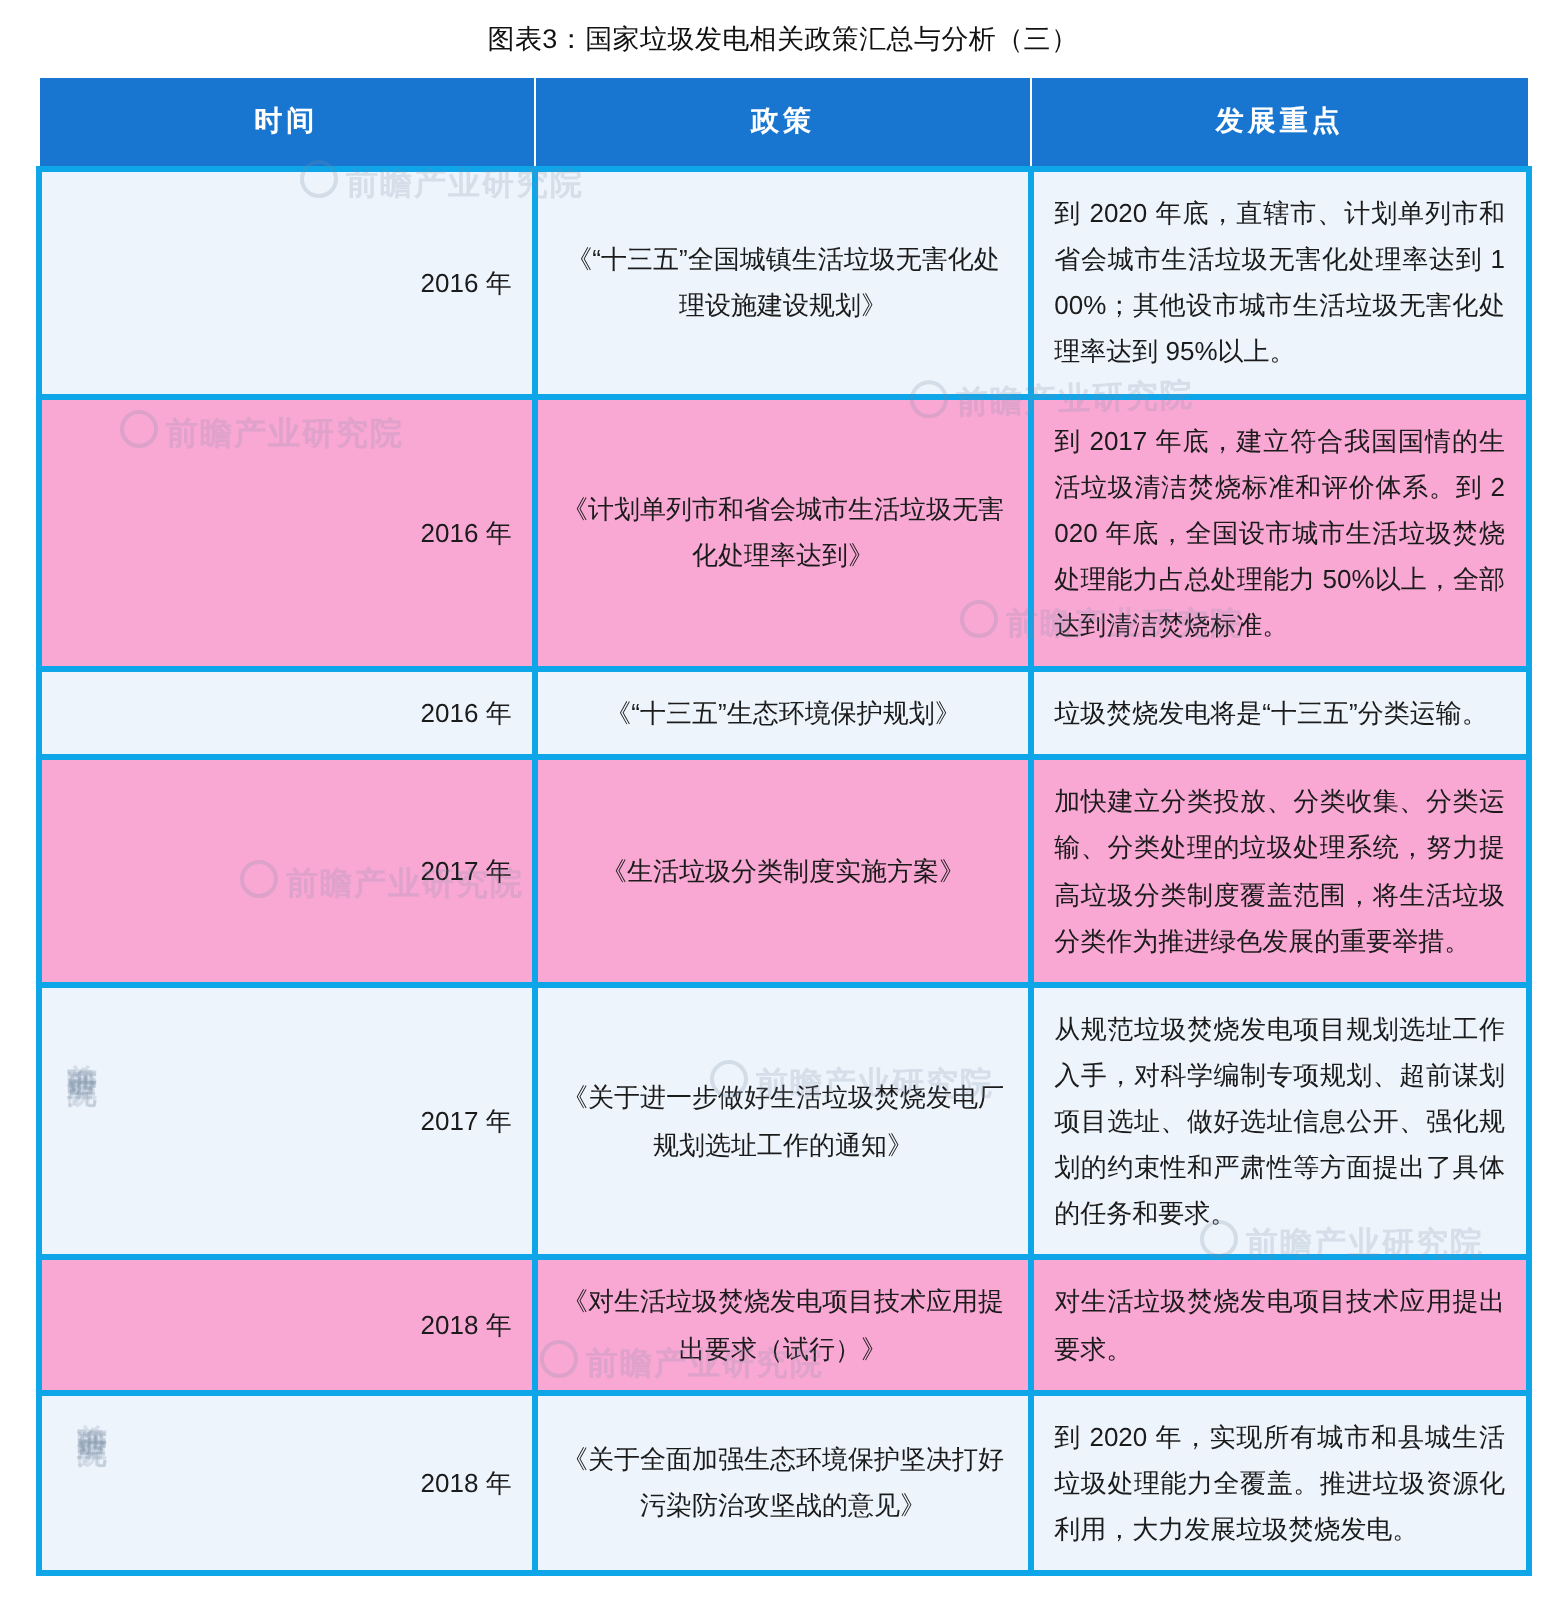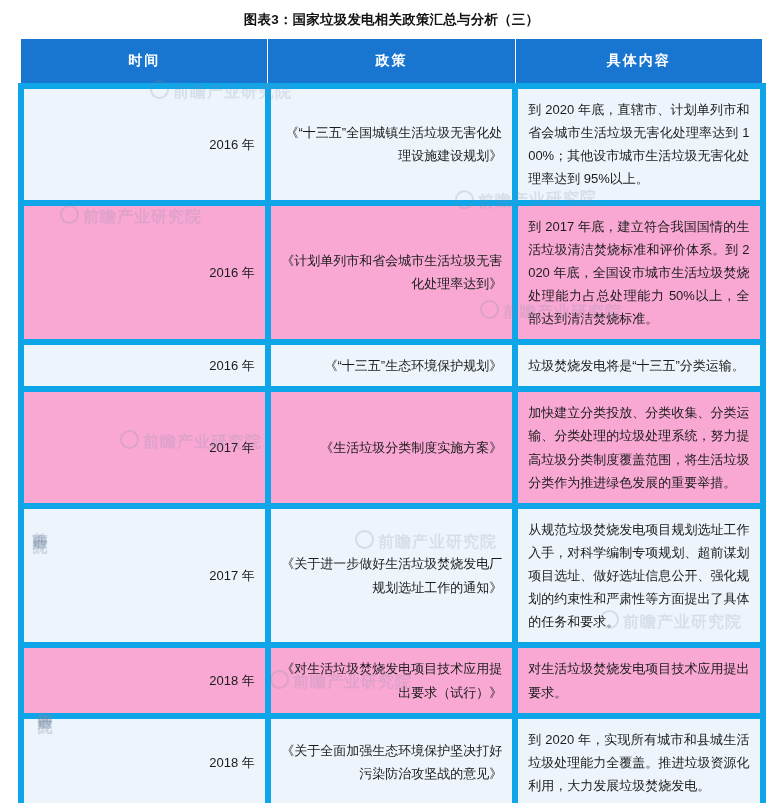--- a/index.html
+++ b/index.html
@@ -17,21 +17,21 @@
   }
   .page {
     position: relative;
     width: 783px;
     height: 803px;
     box-sizing: border-box;
   }
   .title {
     text-align: center;
     font-size: 13.5px;
-    font-weight: bold;
+    font-weight: normal;
     color: #111111;
     padding: 11px 0 9px 0;
     letter-spacing: 0.2px;
     border-radius: 18px;
   }
   table.policy {
     border-collapse: collapse;
     width: 748px;
     margin: 0 auto;
     table-layout: fixed;
@@ -39,21 +39,21 @@
   table.policy th {
     background: #1876d1;
     color: #ffffff;
     font-size: 14px;
     font-weight: bold;
     height: 42px;
     border: 1px solid #ffffff;
     letter-spacing: 2px;
   }
   table.policy td {
-    border: 6px solid #0ea5e9;
+    border: 3px solid #0ea5e9;
     vertical-align: middle;
     font-size: 13px;
     line-height: 1.78;
     color: #1b1b1b;
     padding: 9px 10px;
     word-break: break-all;
   }
   table.policy tr.odd td {
     background: #eef4fb;
   }
@@ -62,21 +62,21 @@
     margin-left: 38px;
   }
   td.c-time {
     width: 92px;
     text-align: right;
     font-size: 13px;
     white-space: nowrap;
   }
   td.c-policy {
     width: 264px;
-    text-align: right;
+    text-align: center;
   }
   td.c-content {
     text-align: justify;
   }
   .wm {
     position: absolute;
     pointer-events: none;
     color: rgba(120, 140, 165, 0.20);
     font-size: 16px;
     font-weight: bold;
@@ -110,21 +110,21 @@
 
 <div class="page">
 
   <div class="title">图表3：国家垃圾发电相关政策汇总与分析（三）</div>
 
   <table class="policy">
     <thead>
       <tr>
         <th>时间</th>
         <th>政策</th>
-        <th>具体内容</th>
+        <th>发展重点</th>
       </tr>
     </thead>
     <tbody>
       <tr class="odd">
         <td class="c-time">2016 年</td>
         <td class="c-policy">《“十三五”全国城镇生活垃圾无害化处理设施建设规划》</td>
         <td class="c-content">到 2020 年底，直辖市、计划单列市和省会城市生活垃圾无害化处理率达到 100%；其他设市城市生活垃圾无害化处理率达到 95%以上。</td>
       </tr>
       <tr class="even">
         <td class="c-time">2016 年</td>

